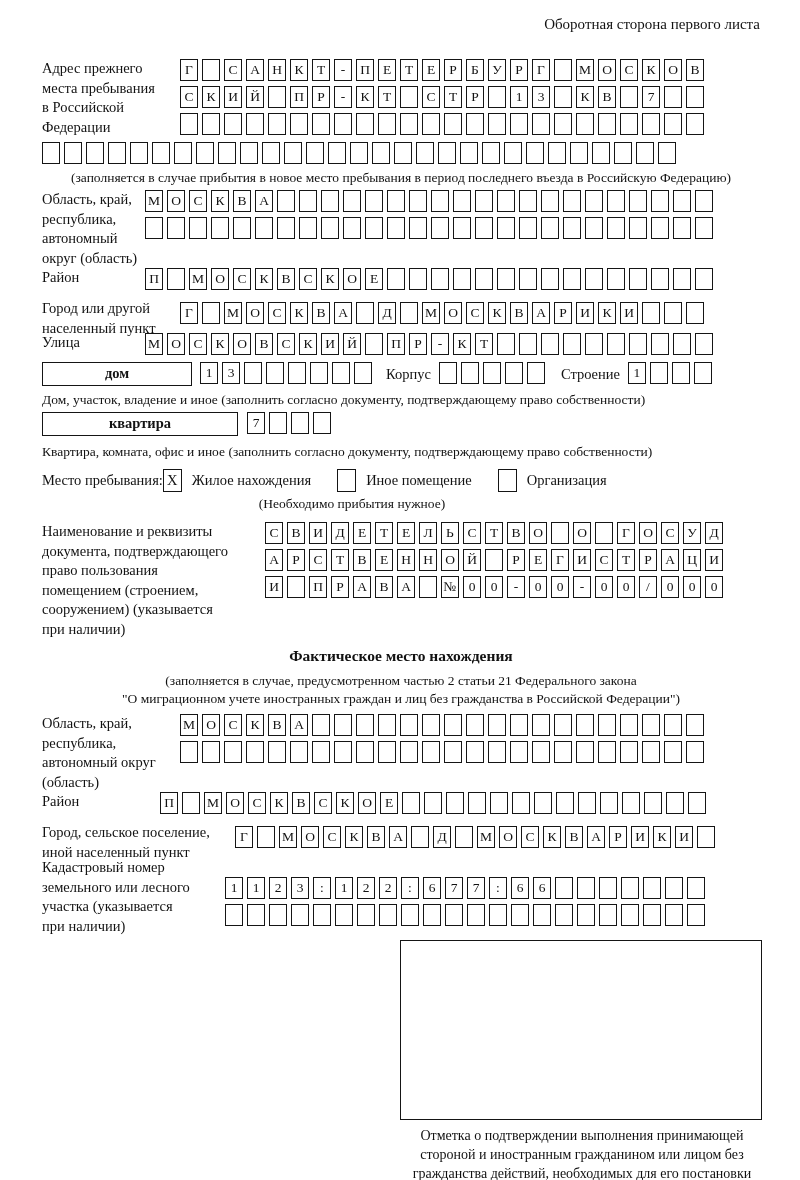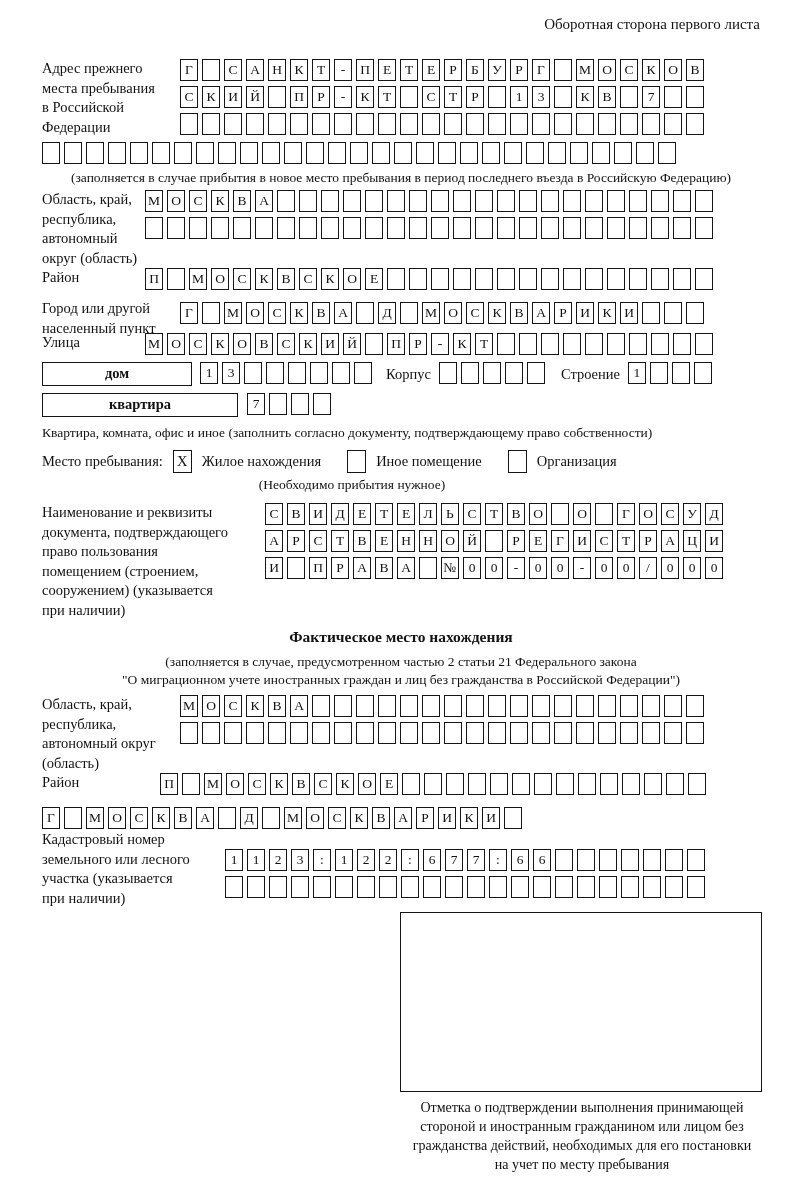--- a/index.html
+++ b/index.html
@@ -58,21 +58,21 @@
   .w193{width:193px;}
   .kad-label{width:183px;}
   .full-row{margin-top:2px;}
   .mt2{margin-top:2px;}.mt4{margin-top:4px;}.mt6{margin-top:6px;}
   .mt8{margin-top:8px;}.mt10{margin-top:10px;}
   .dom-box{width:150px;margin-right:8px;}
   .korpus-label{margin:0 8px 0 10px;}
   .stroenie-label{margin:0 8px 0 12px;}
   .kv-box{width:196px;margin-right:9px;}
   .mesto-row{display:flex;align-items:center;margin-top:8px;}
-  .mesto-row .inline-label{margin-right:10px;text-align:center;}
+  .mesto-row .inline-label{margin-right:0;text-align:center;}
   .opt-label{font-size:14.5px;margin:0 26px 0 10px;}
   .choose-note{margin-left:180px;width:260px;text-align:center;margin-top:3px;}
   .fact-cap{text-align:center;font-size:13.5px;line-height:18px;margin-top:7px;}
   .stamp-box{
     box-sizing:border-box;
     margin-left:358px;margin-top:4px;
     width:362px;height:180px;
     border:1.8px solid #151515;
     background:#fff;
   }
@@ -391,20 +391,21 @@
         <span class="cell"></span>
       </div>
     <div class="inline-label stroenie-label">Строение</div>
     <div class="cells">
         <span class="cell">1</span>
         <span class="cell"></span>
         <span class="cell"></span>
         <span class="cell"></span>
       </div>
   </div>
+  <div class="caption mt2">Дом, участок, владение и иное (заполнить согласно документу, подтверждающему право собственности)</div>
 
   <div class="fblock mt4">
     <div class="labelbox kv-box">квартира</div>
     <div class="cells">
         <span class="cell">7</span>
         <span class="cell"></span>
         <span class="cell"></span>
         <span class="cell"></span>
       </div>
   </div>
@@ -591,20 +592,22 @@
         <span class="cell"></span>
         <span class="cell"></span>
         <span class="cell"></span>
         <span class="cell"></span>
         <span class="cell"></span>
         <span class="cell"></span>
       </div>
   </div>
 
   <div class="fblock mt4">
+    <div class="label-col w193 lines">Город, сельское поселение,
+иной населенный пункт</div>
     <div class="cells" style="margin-top:3px">
         <span class="cell">Г</span>
         <span class="cell"></span>
         <span class="cell">М</span>
         <span class="cell">О</span>
         <span class="cell">С</span>
         <span class="cell">К</span>
         <span class="cell">В</span>
         <span class="cell">А</span>
         <span class="cell"></span>

